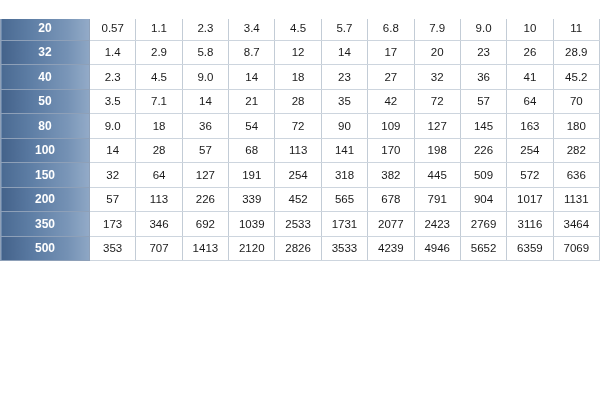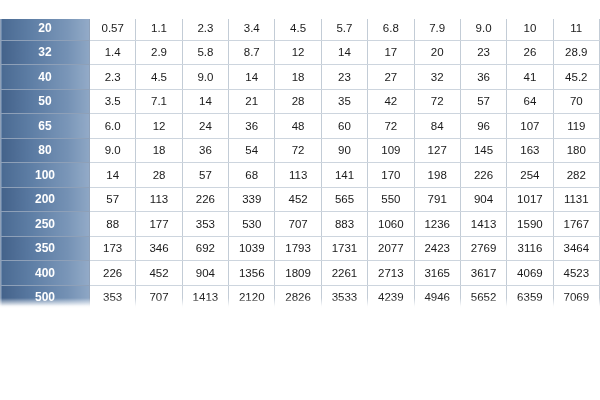--- a/index.html
+++ b/index.html
@@ -136,34 +136,20 @@
           <td class="val">21</td>
           <td class="val">28</td>
           <td class="val">35</td>
           <td class="val">42</td>
           <td class="val">72</td>
           <td class="val">57</td>
           <td class="val">64</td>
           <td class="val">70</td>
         </tr>
         <tr>
-          <td class="label-col">65</td>
-          <td class="val">6.0</td>
-          <td class="val">12</td>
-          <td class="val">24</td>
-          <td class="val">36</td>
-          <td class="val">48</td>
-          <td class="val">60</td>
-          <td class="val">72</td>
-          <td class="val">84</td>
-          <td class="val">96</td>
-          <td class="val">107</td>
-          <td class="val">119</td>
-        </tr>
-        <tr>
           <td class="label-col">80</td>
           <td class="val">9.0</td>
           <td class="val">18</td>
           <td class="val">36</td>
           <td class="val">54</td>
           <td class="val">72</td>
           <td class="val">90</td>
           <td class="val">109</td>
           <td class="val">127</td>
           <td class="val">145</td>
@@ -178,74 +164,60 @@
           <td class="val">68</td>
           <td class="val">113</td>
           <td class="val">141</td>
           <td class="val">170</td>
           <td class="val">198</td>
           <td class="val">226</td>
           <td class="val">254</td>
           <td class="val">282</td>
         </tr>
         <tr>
+          <td class="label-col">150</td>
+          <td class="val">32</td>
+          <td class="val">64</td>
+          <td class="val">127</td>
+          <td class="val">191</td>
+          <td class="val">254</td>
+          <td class="val">318</td>
+          <td class="val">382</td>
+          <td class="val">445</td>
+          <td class="val">509</td>
+          <td class="val">572</td>
+          <td class="val">636</td>
+        </tr>
+        <tr>
           <td class="label-col">200</td>
           <td class="val">57</td>
           <td class="val">113</td>
           <td class="val">226</td>
           <td class="val">339</td>
           <td class="val">452</td>
           <td class="val">565</td>
-          <td class="val">550</td>
+          <td class="val">678</td>
           <td class="val">791</td>
           <td class="val">904</td>
           <td class="val">1017</td>
           <td class="val">1131</td>
-        </tr>
-        <tr>
-          <td class="label-col">250</td>
-          <td class="val">88</td>
-          <td class="val">177</td>
-          <td class="val">353</td>
-          <td class="val">530</td>
-          <td class="val">707</td>
-          <td class="val">883</td>
-          <td class="val">1060</td>
-          <td class="val">1236</td>
-          <td class="val">1413</td>
-          <td class="val">1590</td>
-          <td class="val">1767</td>
         </tr>
         <tr>
           <td class="label-col">350</td>
           <td class="val">173</td>
           <td class="val">346</td>
           <td class="val">692</td>
           <td class="val">1039</td>
-          <td class="val">1793</td>
+          <td class="val">2533</td>
           <td class="val">1731</td>
           <td class="val">2077</td>
           <td class="val">2423</td>
           <td class="val">2769</td>
           <td class="val">3116</td>
           <td class="val">3464</td>
-        </tr>
-        <tr>
-          <td class="label-col">400</td>
-          <td class="val">226</td>
-          <td class="val">452</td>
-          <td class="val">904</td>
-          <td class="val">1356</td>
-          <td class="val">1809</td>
-          <td class="val">2261</td>
-          <td class="val">2713</td>
-          <td class="val">3165</td>
-          <td class="val">3617</td>
-          <td class="val">4069</td>
-          <td class="val">4523</td>
         </tr>
         <tr>
           <td class="label-col">500</td>
           <td class="val">353</td>
           <td class="val">707</td>
           <td class="val">1413</td>
           <td class="val">2120</td>
           <td class="val">2826</td>
           <td class="val">3533</td>
           <td class="val">4239</td>

